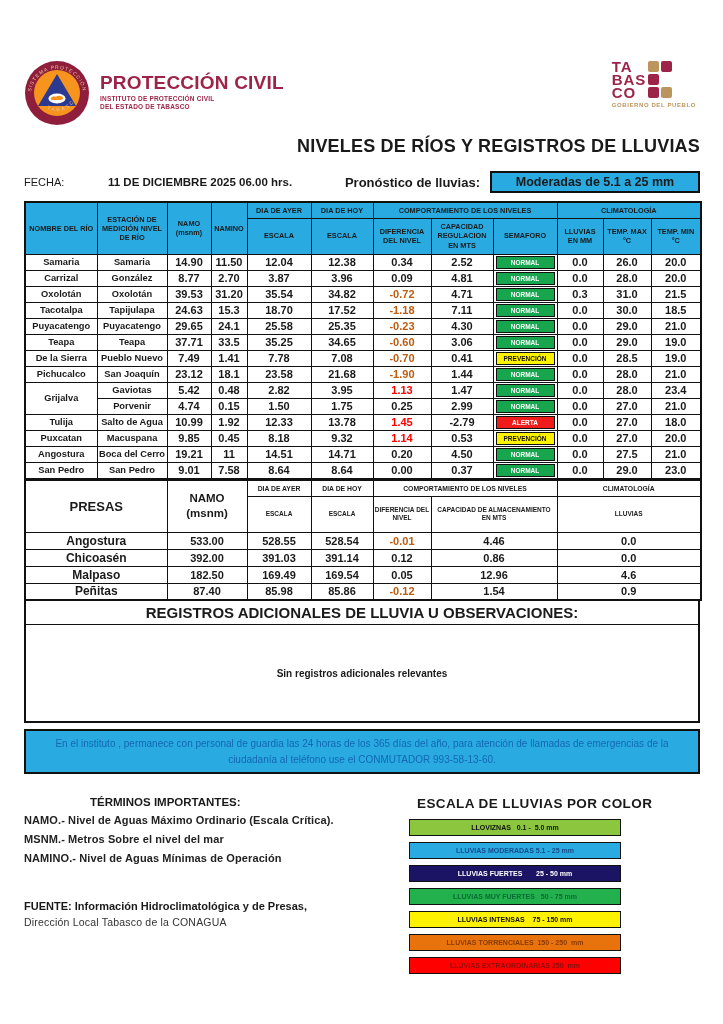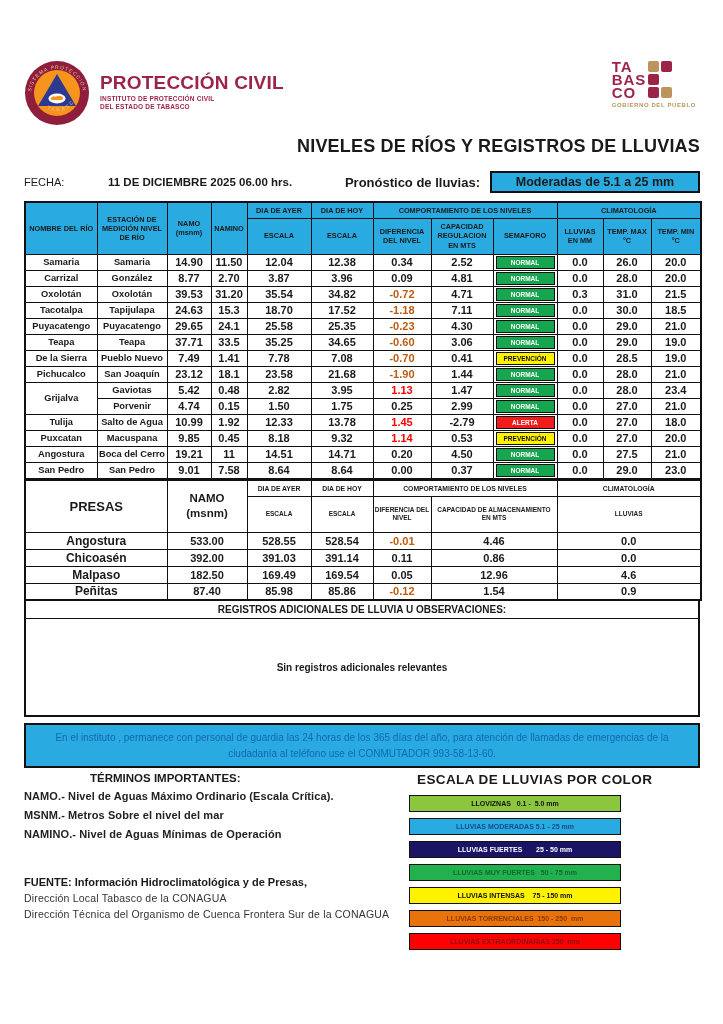--- a/index.html
+++ b/index.html
@@ -44,27 +44,27 @@
   .presas { border:2px solid #111; border-top:none; }
   .presas th { background:#fff; border:1px solid #111; font-weight:bold; text-align:center; vertical-align:middle; white-space:pre-line; }
   .presas th.big { font-size:13px; }
   .presas th.mid { font-size:11.5px; line-height:1.3; }
   .presas th.small { font-size:6.8px; height:16px; }
   .presas th.sub { font-size:6.5px; height:36px; line-height:1.3; }
   .presas td { border:1px solid #111; text-align:center; font-weight:bold; font-size:11px; height:17px; vertical-align:middle; }
   .presas td.dam-name { font-size:12px; }
 
   .obs-wrap { width:676px; border:2px solid #111; border-top:none; }
-  .obs-header { border-bottom:1px solid #111; text-align:center; font-weight:bold; font-size:10px; padding:3px 0; }
+  .obs-header { border-bottom:1px solid #111; text-align:center; font-weight:bold; font-size:15px; padding:3px 0; }
   .obs-body { height:96px; display:flex; align-items:center; justify-content:center; font-weight:bold; font-size:10px; }
 
   .notice { width:676px; margin-top:6px; border:2px solid #111; background:#29ABE2; color:#1467B2; text-align:center; font-size:10px; line-height:1.55; padding:5px 14px; }
 
   
-  .bottom { display:flex; margin-top:4px; }
+  .bottom { display:flex; margin-top:22px; }
   .left-col { width:381px; }
   .terms-title { font-weight:bold; font-size:11.5px; margin-left:66px; margin-bottom:6px; }
   .term-line { font-weight:bold; font-size:11px; color:#222; margin-bottom:7px; letter-spacing:0.1px; }
   .right-col { flex:1; padding-left:4px; }
   .legend-title { font-weight:bold; font-size:13.5px; letter-spacing:0.4px; margin-bottom:8px; margin-left:8px; }
   .legend-bar { width:212px; height:17px; border:1px solid #111; margin-bottom:6px; display:flex; align-items:center; justify-content:center; font-size:7px; font-weight:bold; white-space:pre; }
 
   .source { margin-top:36px; }
   .source-bold { font-weight:bold; font-size:11px; margin-bottom:4px; }
   .source-line { font-size:10.5px; color:#333; margin-bottom:4px; letter-spacing:0.2px; }
@@ -432,21 +432,21 @@
           <td>528.54</td>
           <td style="color: rgb(191, 91, 14);">-0.01</td>
           <td>4.46</td>
           <td>0.0</td>
         </tr>
         <tr>
           <td class="dam-name">Chicoasén</td>
           <td>392.00</td>
           <td>391.03</td>
           <td>391.14</td>
-          <td style="color: rgb(26, 26, 26);">0.11</td>
+          <td style="color: rgb(26, 26, 26);">0.12</td>
           <td>0.86</td>
           <td>0.0</td>
         </tr>
         <tr>
           <td class="dam-name">Malpaso</td>
           <td>182.50</td>
           <td>169.49</td>
           <td>169.54</td>
           <td style="color: rgb(26, 26, 26);">0.05</td>
           <td>12.96</td>
@@ -473,21 +473,20 @@
 
   <div class="bottom">
     <div class="left-col">
       <div class="terms-title">TÉRMINOS IMPORTANTES:</div>
       <div class="term-line">NAMO.- Nivel de Aguas Máximo Ordinario (Escala Crítica).</div>
       <div class="term-line">MSNM.- Metros Sobre el nivel del mar</div>
       <div class="term-line">NAMINO.- Nivel de Aguas Mínimas de Operación</div>
       <div class="source">
         <div class="source-bold">FUENTE: Información Hidroclimatológica y de Presas,</div>
         <div class="source-line">Dirección Local Tabasco de la CONAGUA</div>
-        <div class="source-line">Dirección Técnica del Organismo de Cuenca Frontera Sur de la CONAGUA</div>
       </div>
     </div>
     <div class="right-col">
       <div class="legend-title">ESCALA DE LLUVIAS POR COLOR</div>
       <div id="legend-bars">
           <div class="legend-bar" style="background: rgb(140, 198, 63); color: rgb(17, 17, 17);">LLOVIZNAS   0.1 -  5.0 mm</div>
           <div class="legend-bar" style="background: rgb(41, 171, 226); color: rgb(22, 74, 138);">LLUVIAS MODERADAS 5.1 - 25 mm</div>
           <div class="legend-bar" style="background: rgb(27, 20, 100); color: rgb(255, 255, 255);">LLUVIAS FUERTES       25 - 50 mm</div>
           <div class="legend-bar" style="background: rgb(34, 177, 76); color: rgb(11, 107, 53);">LLUVIAS MUY FUERTES   50 - 75 mm</div>
           <div class="legend-bar" style="background: rgb(255, 242, 0); color: rgb(17, 17, 17);">LLUVIAS INTENSAS    75 - 150 mm</div>

